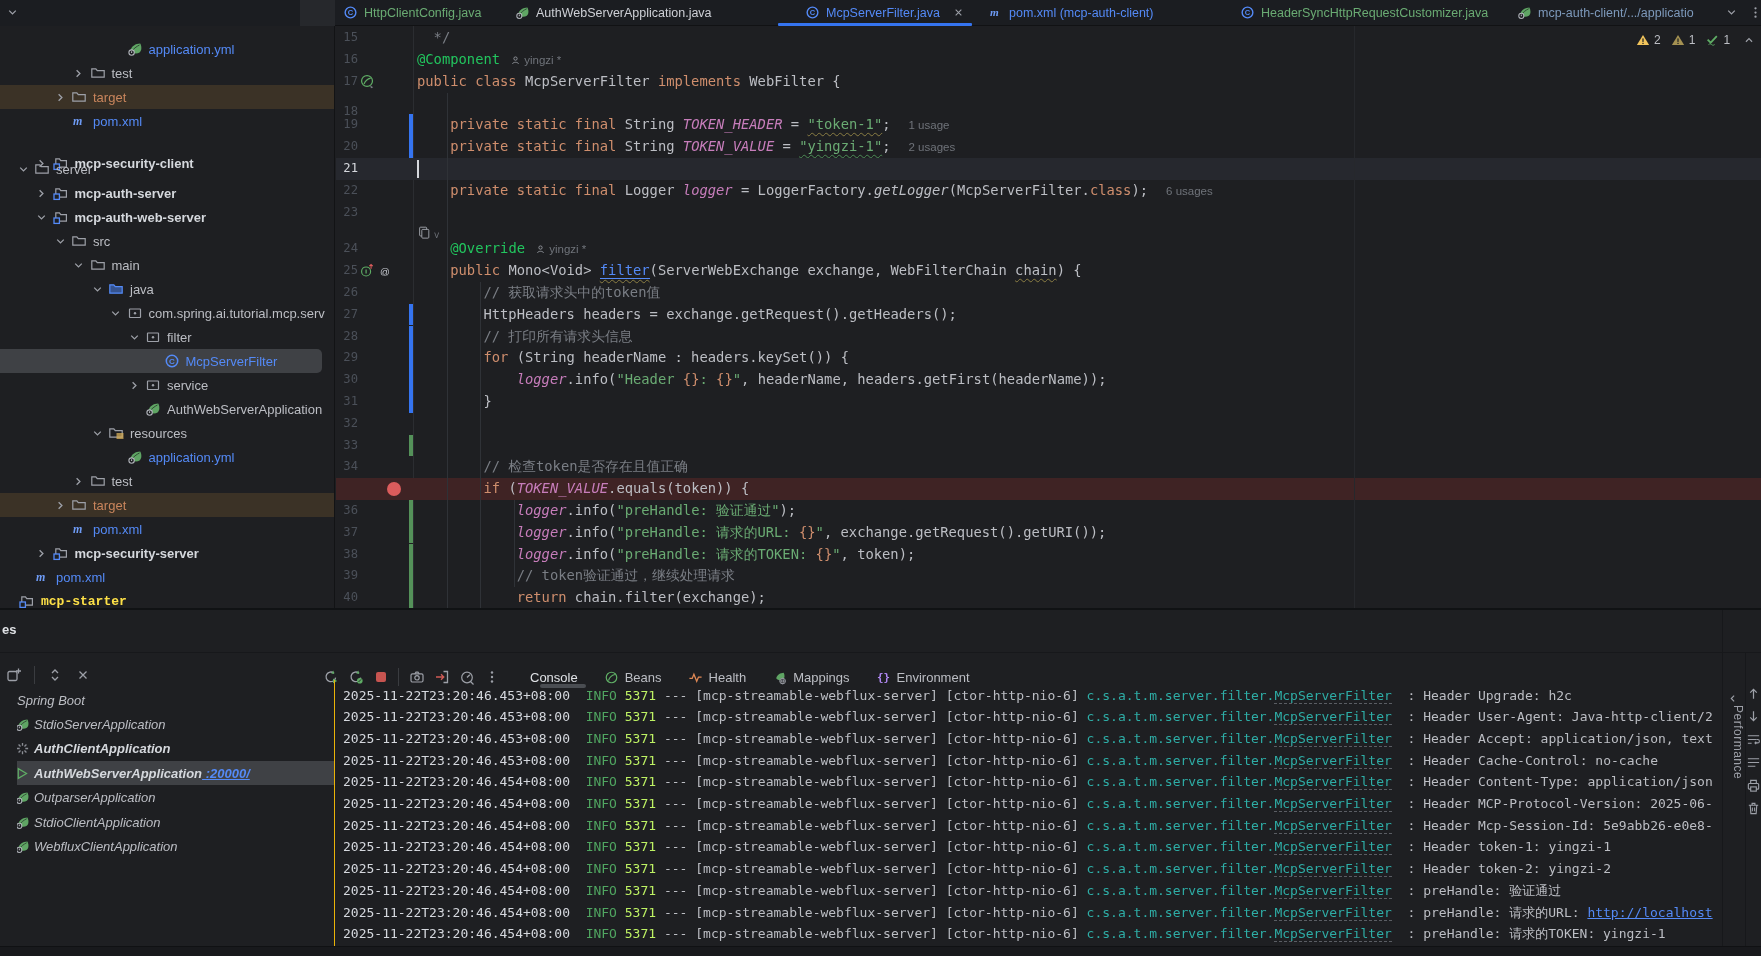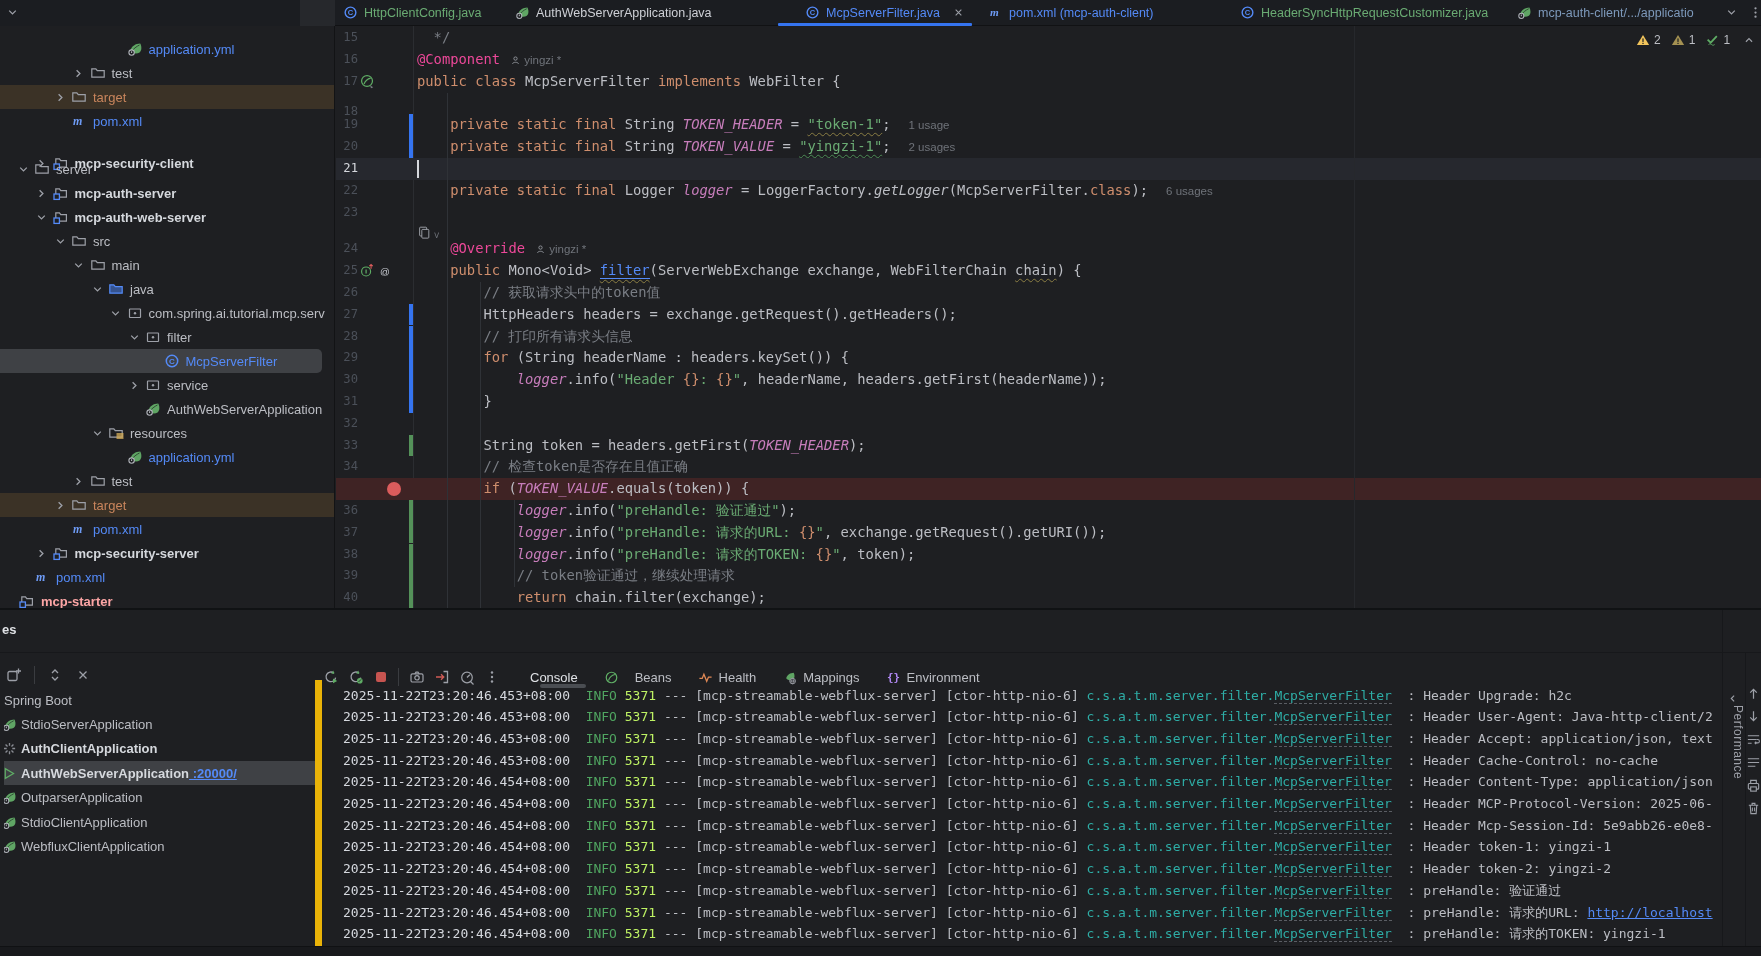--- a/index.html
+++ b/index.html
@@ -24,33 +24,33 @@
   .trow .chev { width:16px; height:16px; flex:none; }
   .trow .ticon { width:16px; height:16px; flex:none; margin-right:6px; }
 
   
   #editor { position:absolute; left:336px; top:26px; width:1425px; height:582px; background:#1e1f22; overflow:hidden; }
   #editor .gutter-border { position:absolute; left:77px; top:0; width:1px; height:100%; background:#2b2d31; }
   .eline { position:absolute; left:0; width:100%; height:22px; }
   .eline .num { position:absolute; left:0; top:0; width:22px; text-align:right; font-family:"DejaVu Sans Mono", monospace; font-size:12.2px; line-height:21.8px; color:#4b5059; }
   .ecode { position:absolute; left:81px; top:0; font-family:"DejaVu Sans Mono", monospace; font-size:13.8px; line-height:21.8px; white-space:pre; }
   .tk-kw { color:#cf8e6d; } .tk-id { color:#bcbec4; } .tk-str { color:#6aab73; }
-  .tk-const { color:#c77dbb; font-style:italic; } .tk-cmt { color:#7a7e85; } .tk-ann { color:#ec4899; }
+  .tk-const { color:#c77dbb; font-style:italic; } .tk-cmt { color:#7a7e85; } .tk-ann { color:#22c55e; }
   .tk-brace { color:#cf8e6d; } .tk-itid { color:#bcbec4; font-style:italic; }
   .tk-mth { color:#548af7; border-bottom:1px solid #548af7; text-decoration:underline wavy #8a7d43; text-underline-offset:4px; text-decoration-thickness:1px; }
   .wavy-warn { text-decoration:underline wavy #8a7d43; text-underline-offset:3px; text-decoration-thickness:1px; }
   .wavy-ok { text-decoration:underline wavy #4c8a55; text-underline-offset:3px; text-decoration-thickness:1px; }
   .inlay { color:#6f737a; font-family:"Liberation Sans", sans-serif; font-size:11.5px; font-style:normal; }
   .guide { position:absolute; width:1px; background:#2f3237; }
 
   
   #bottom { position:absolute; left:0; top:608px; width:1761px; height:338px; background:#1e1f22; border-top:2px solid #101214; }
   #svc-header { position:absolute; left:2px; top:12px; font-size:13px; font-weight:bold; color:#dfe1e5; }
   #bp-border1 { position:absolute; left:0; top:42px; width:1761px; height:1px; background:#17181b; }
-  #svc-list { position:absolute; left:4px; top:70px; width:318px; height:268px; overflow:hidden; border-right:7px solid #eab308; }
+  #svc-list { position:absolute; left:17px; top:70px; width:318px; height:268px; overflow:hidden; border-right:1px solid #eab308;font-style:italic; }
   .srow { position:absolute; left:0; width:318px; height:24px; display:flex; align-items:center; font-size:13px; white-space:pre; }
   .srow .ticon { width:16px; height:16px; margin-right:4px; flex:none; }
   #console { position:absolute; left:318px; top:72px; width:1404px; height:266px; overflow:hidden; }
   .lrow { position:absolute; left:25px; top:0; font-family:"DejaVu Sans Mono", monospace; font-size:13px; line-height:21.7px; white-space:pre; }
   .lg-ts { color:#d5d8de; } .lg-info { color:#50a661; } .lg-pid { color:#bef264; } .lg-w { color:#bcbec4; }
   .lg-logger { color:#2eada6; } .lg-loglink { color:#2eada6; border-bottom:1px dashed #5a5d63; }
   .lg-link { color:#548af7; text-decoration:underline; }
   #rstrip-divider { position:absolute; left:1722px; top:0; width:1px; height:338px; background:#17181b; }
   #rstrip-divider2 { position:absolute; left:1745px; top:42px; width:1px; height:296px; background:#17181b; }
   #perf-tab { position:absolute; left:1724px; top:95px; width:21px; writing-mode:vertical-rl; font-size:12px; color:#9da0a8; letter-spacing:0.5px; }
@@ -262,21 +262,21 @@
           </svg></span><span class="icon ticon"><svg width="16" height="16" viewBox="0 0 16 16" fill="none">
             <path d="M2.8 3.8h3.6l1.4 1.9h5.6v6.5H2.8z" stroke="#9da0a8" stroke-width="1.2"></path>
             <rect x="1" y="9" width="5.4" height="5.4" fill="#1e1f22" stroke="#548af7" stroke-width="1.3"></rect>
           </svg></span><span style="color: rgb(213, 216, 221); font-weight: bold;">mcp-security-server</span></div>
       <div class="trow" style="top: 539px;"><span style="display: inline-block; flex: 0 0 auto; width: 15px;"></span><span class="chev icon" style="margin-right: 3px;"></span><span class="icon ticon"><svg width="16" height="16" viewBox="0 0 16 16" fill="none">
             <text x="2" y="12" font-size="12" font-style="italic" font-weight="bold" fill="#6e9bf5" font-family="Liberation Serif, serif">m</text>
           </svg></span><span style="color: rgb(84, 138, 247);">pom.xml</span></div>
       <div class="trow" style="top: 563px;"><span style="display: inline-block; flex: 0 0 auto;"></span><span class="chev icon" style="margin-right: 3px;"></span><span class="icon ticon"><svg width="16" height="16" viewBox="0 0 16 16" fill="none">
             <path d="M2.8 3.8h3.6l1.4 1.9h5.6v6.5H2.8z" stroke="#9da0a8" stroke-width="1.2"></path>
             <rect x="1" y="9" width="5.4" height="5.4" fill="#1e1f22" stroke="#548af7" stroke-width="1.3"></rect>
-          </svg></span><span style="color: #fca5a5; font-weight: bold;">mcp-starter</span></div>
+          </svg></span><span style="color: #fde047; font-weight: bold; font-family: Liberation Mono, monospace;">mcp-starter</span></div>
     </div>
   <div id="editor">
       <div class="gutter-border"></div>
       <div class="eline" style="top: 1.1px;">
         <span class="num">15</span>
         <span class="ecode"><span class="tk-cmt">  */</span></span>
       </div>
       <div class="eline" style="top: 22.9px;">
         <span class="num">16</span>
         <span class="ecode"><span class="tk-ann">@Component</span><span class="inlay" style="margin-left: 10px;"><span style="vertical-align:-2px;display:inline-block"><svg width="11" height="11" viewBox="0 0 16 16" fill="none">
@@ -378,21 +378,20 @@
         <span class="abs" style="left: 73px; top: 0px; width: 3.5px; height: 21.8px; background: rgb(53, 116, 240);"></span>
         <span class="ecode"><span class="tk-id">        }</span></span>
       </div>
       <div class="eline" style="top: 386.7px;">
         <span class="num">32</span>
         <span class="ecode"></span>
       </div>
       <div class="eline" style="top: 408.5px;">
         <span class="num">33</span>
         <span class="abs" style="left: 73px; top: 0px; width: 3.5px; height: 21.8px; background: rgb(84, 145, 89);"></span>
-        <span class="ecode"><span class="tk-id">        String token = headers.getFirst(</span><span class="tk-const">TOKEN_HEADER</span><span class="tk-id">);</span></span>
       </div>
       <div class="eline" style="top: 430.3px;">
         <span class="num">34</span>
         <span class="ecode"><span class="tk-cmt">        // 检查token是否存在且值正确</span></span>
       </div>
       <div class="eline" style="top: 452.1px; background: rgb(63, 35, 36);">
         <span class="abs" style="left: 51px; top: 4px; width: 14px; height: 14px; border-radius: 50%; background: rgb(219, 92, 92);"></span>
         <span class="ecode"><span class="tk-id">        </span><span class="tk-kw">if</span><span class="tk-id"> (</span><span class="tk-const">TOKEN_VALUE</span><span class="tk-id">.equals(token)) {</span></span>
       </div>
       <div class="eline" style="top: 473.9px;">
@@ -523,21 +522,21 @@
           <svg width="16" height="16" viewBox="0 0 16 16" fill="none">
             <circle cx="8" cy="3.5" r="1.2" fill="#9da0a8"></circle>
             <circle cx="8" cy="8" r="1.2" fill="#9da0a8"></circle>
             <circle cx="8" cy="12.5" r="1.2" fill="#9da0a8"></circle>
           </svg>
         </span>
         <div style="display: flex; align-items: center; margin-left: 26px; gap: 26px; font-size: 13px;">
           <div style="display: flex; align-items: center; gap: 6px;">
             <span style="color: rgb(223, 225, 229);">Console</span>
           </div>
-          <div style="display: flex; align-items: center; gap: 16px;">
+          <div style="display: flex; align-items: center; gap: 6px;">
             <span class="icon">
               <svg width="15" height="15" viewBox="0 0 16 16" fill="none">
                 <circle cx="8" cy="8" r="5.6" stroke="#5fad65" stroke-width="1.3"></circle>
                 <path d="M4.8 11.2C6 7.4 9 5.4 11.6 4.8" stroke="#5fad65" stroke-width="1.2"></path>
               </svg>
             </span>
             <span style="color: rgb(188, 190, 196);">Beans</span>
           </div>
           <div style="display: flex; align-items: center; gap: 6px;">
             <span class="icon">

